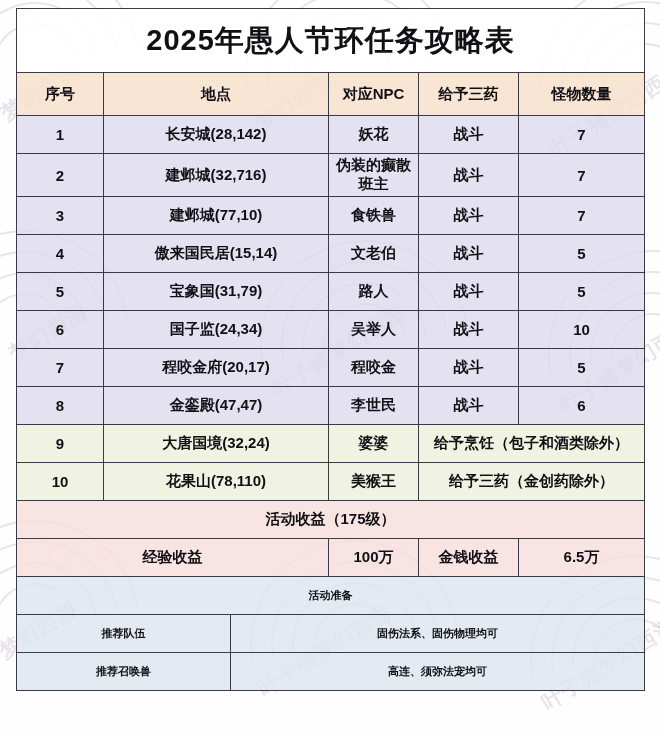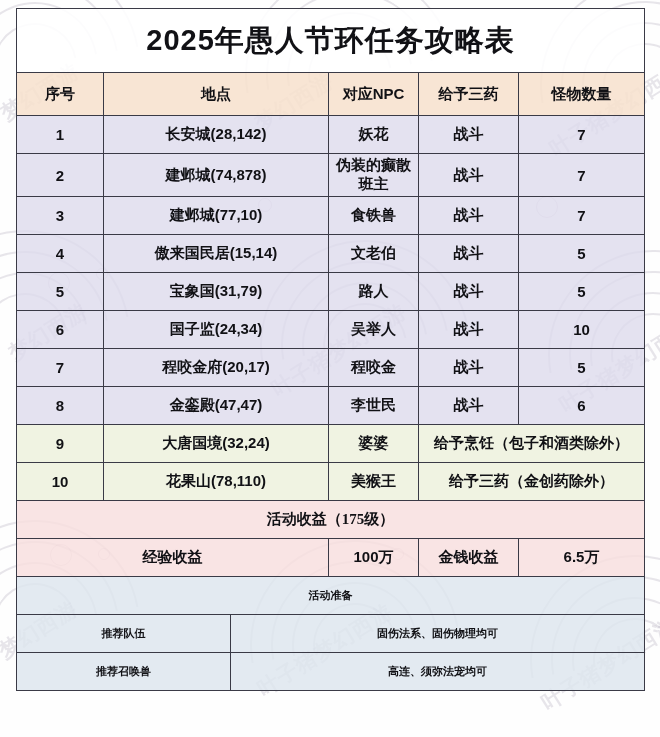--- a/index.html
+++ b/index.html
@@ -103,21 +103,21 @@
   .row-reward td {
     height: 38px;
     background: rgba(248,222,222,0.82);
     font-size: 15px;
   }
   .row-prep td {
     height: 38px;
     background: rgba(221,229,238,0.82);
     font-size: 11px;
   }
-  .sec-title { font-size: 15px; font-family: Liberation Serif, serif; }
+  .sec-title { font-size: 15px; }
 </style>
 </head>
 <body>
 
 <div id="page">
 
   <div class="wm-layer">
     <div class="wm-group" style="left:-70px; top:-40px;">
       <div class="wm-arcs"></div>
         <div class="wm-arcs a2"></div>
@@ -218,21 +218,21 @@
 
       <tr class="row-data">
         <td>1</td>
         <td colspan="2">长安城(28,142)</td>
         <td>妖花</td>
         <td>战斗</td>
         <td>7</td>
       </tr>
       <tr class="row-data">
         <td>2</td>
-        <td colspan="2">建邺城(74,878)</td>
+        <td colspan="2">建邺城(32,716)</td>
         <td>伪装的癫散班主</td>
         <td>战斗</td>
         <td>7</td>
       </tr>
       <tr class="row-data">
         <td>3</td>
         <td colspan="2">建邺城(77,10)</td>
         <td>食铁兽</td>
         <td>战斗</td>
         <td>7</td>

